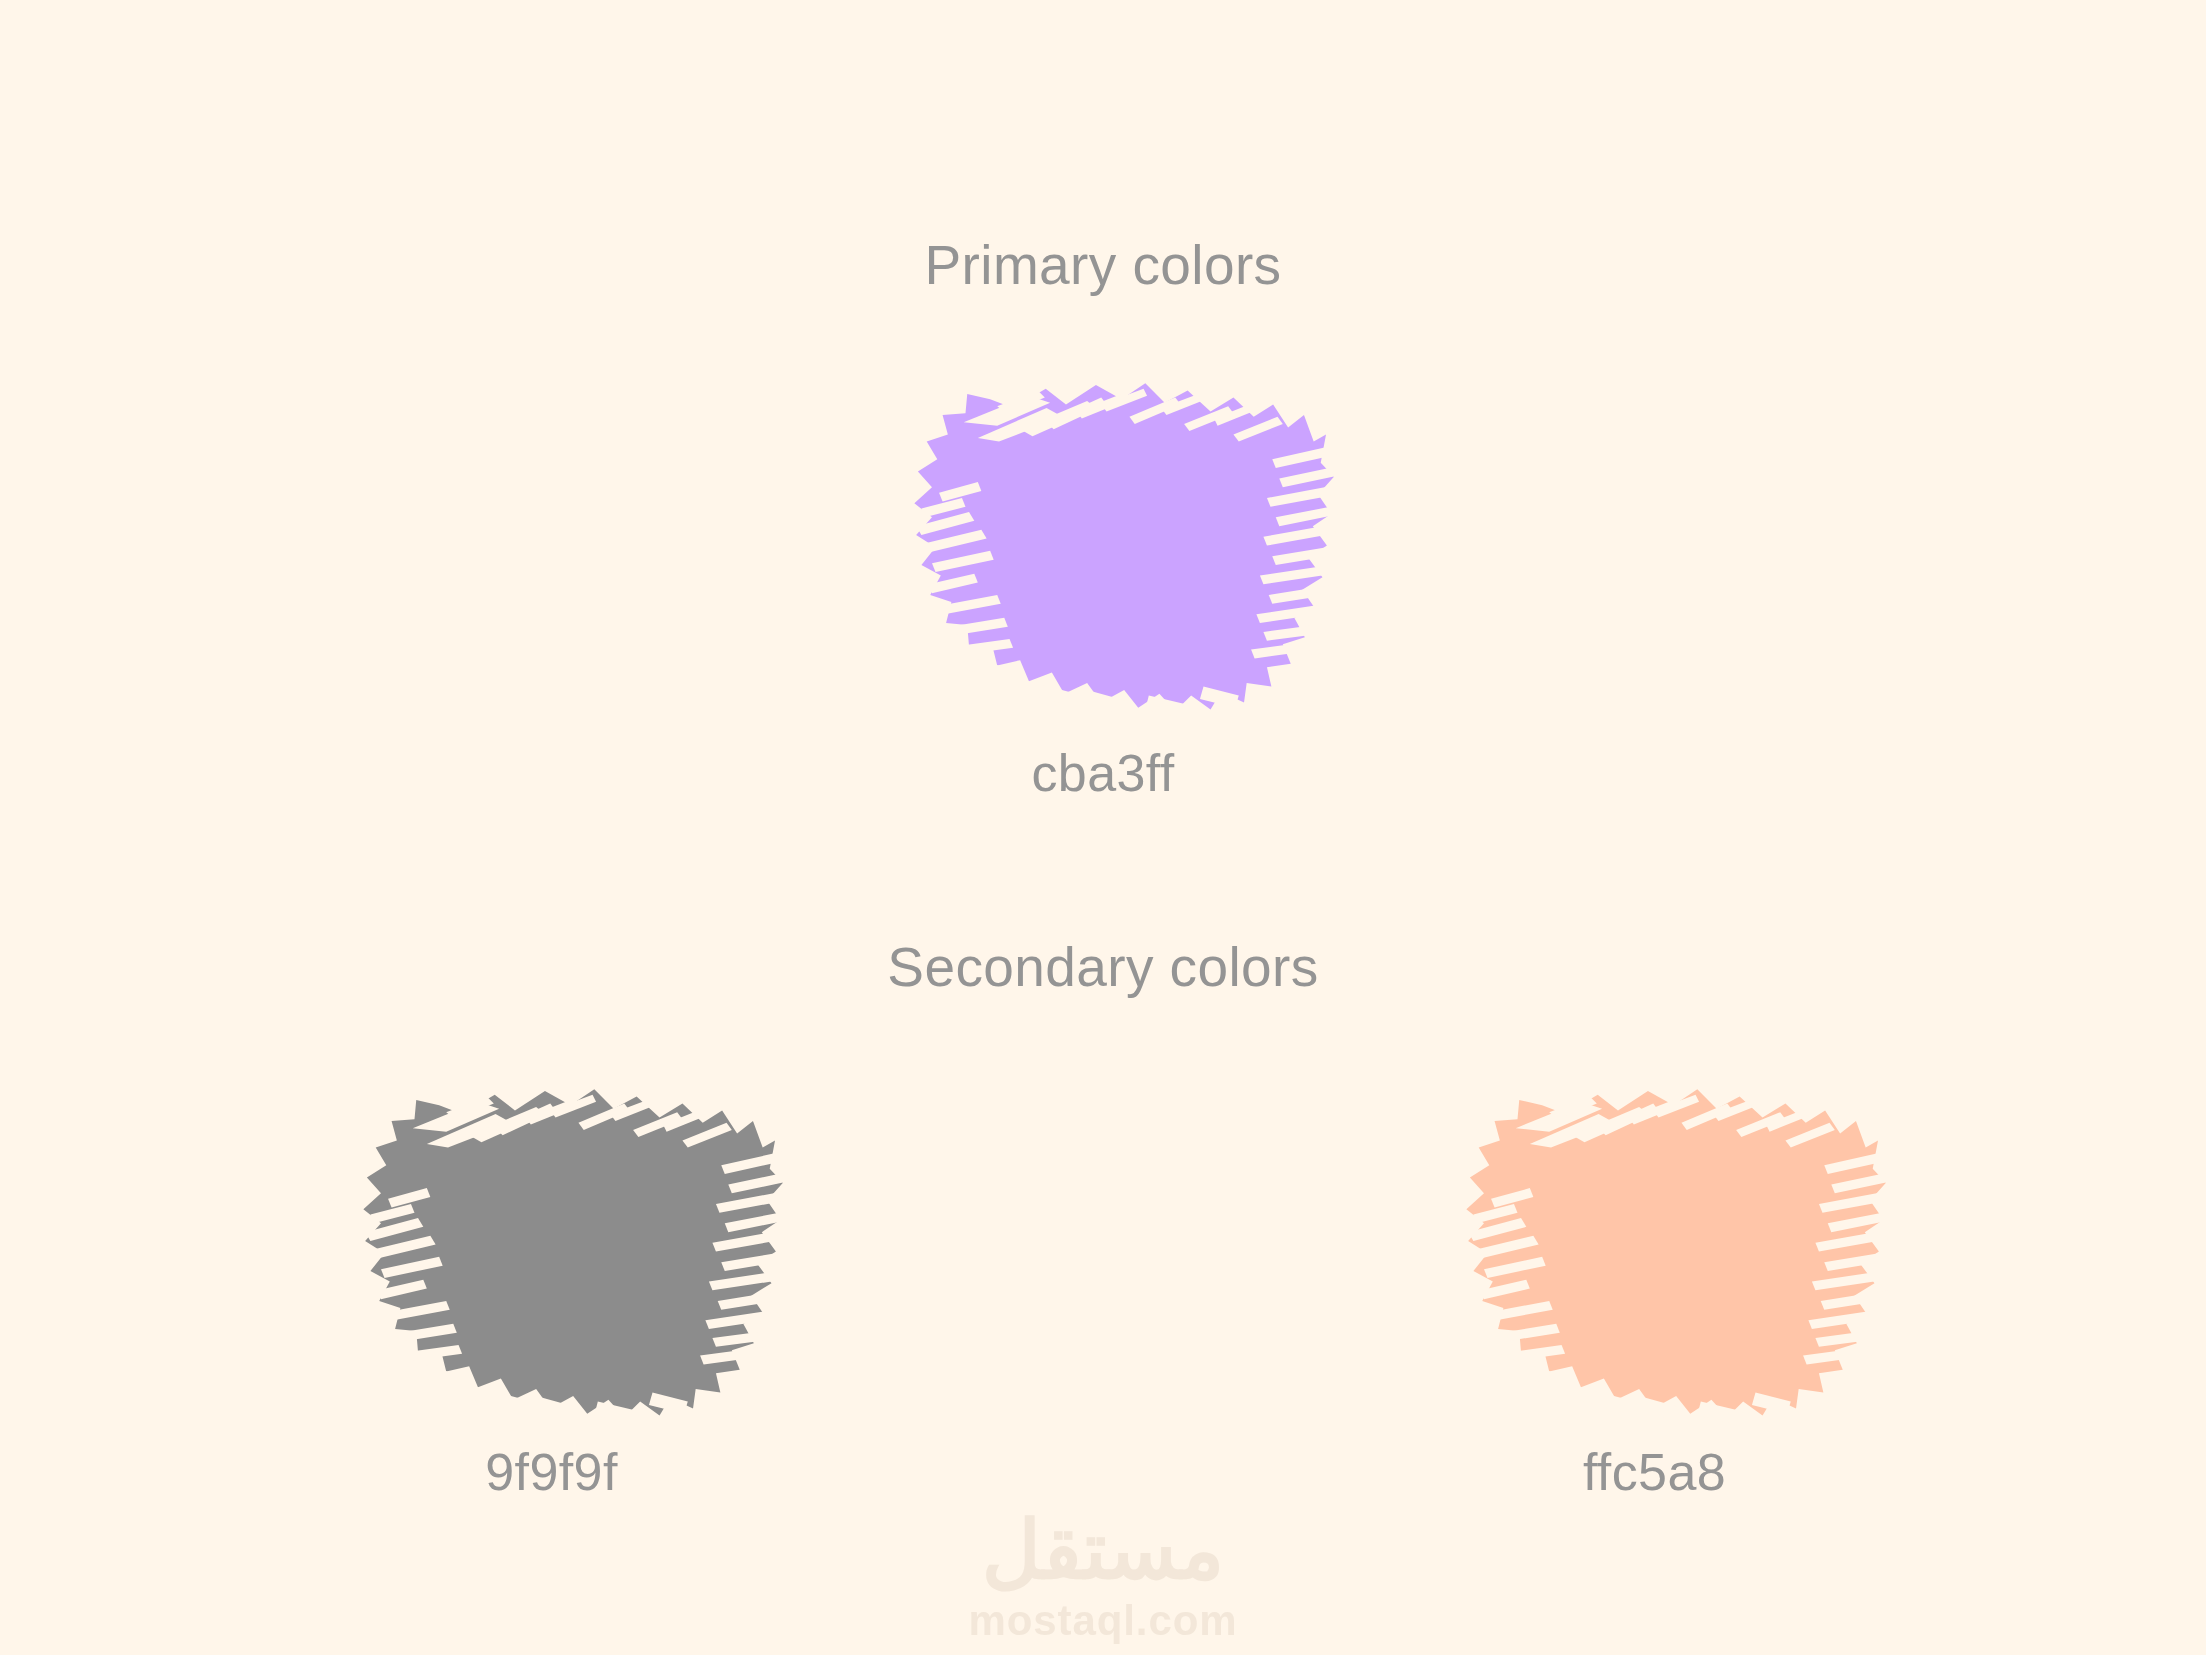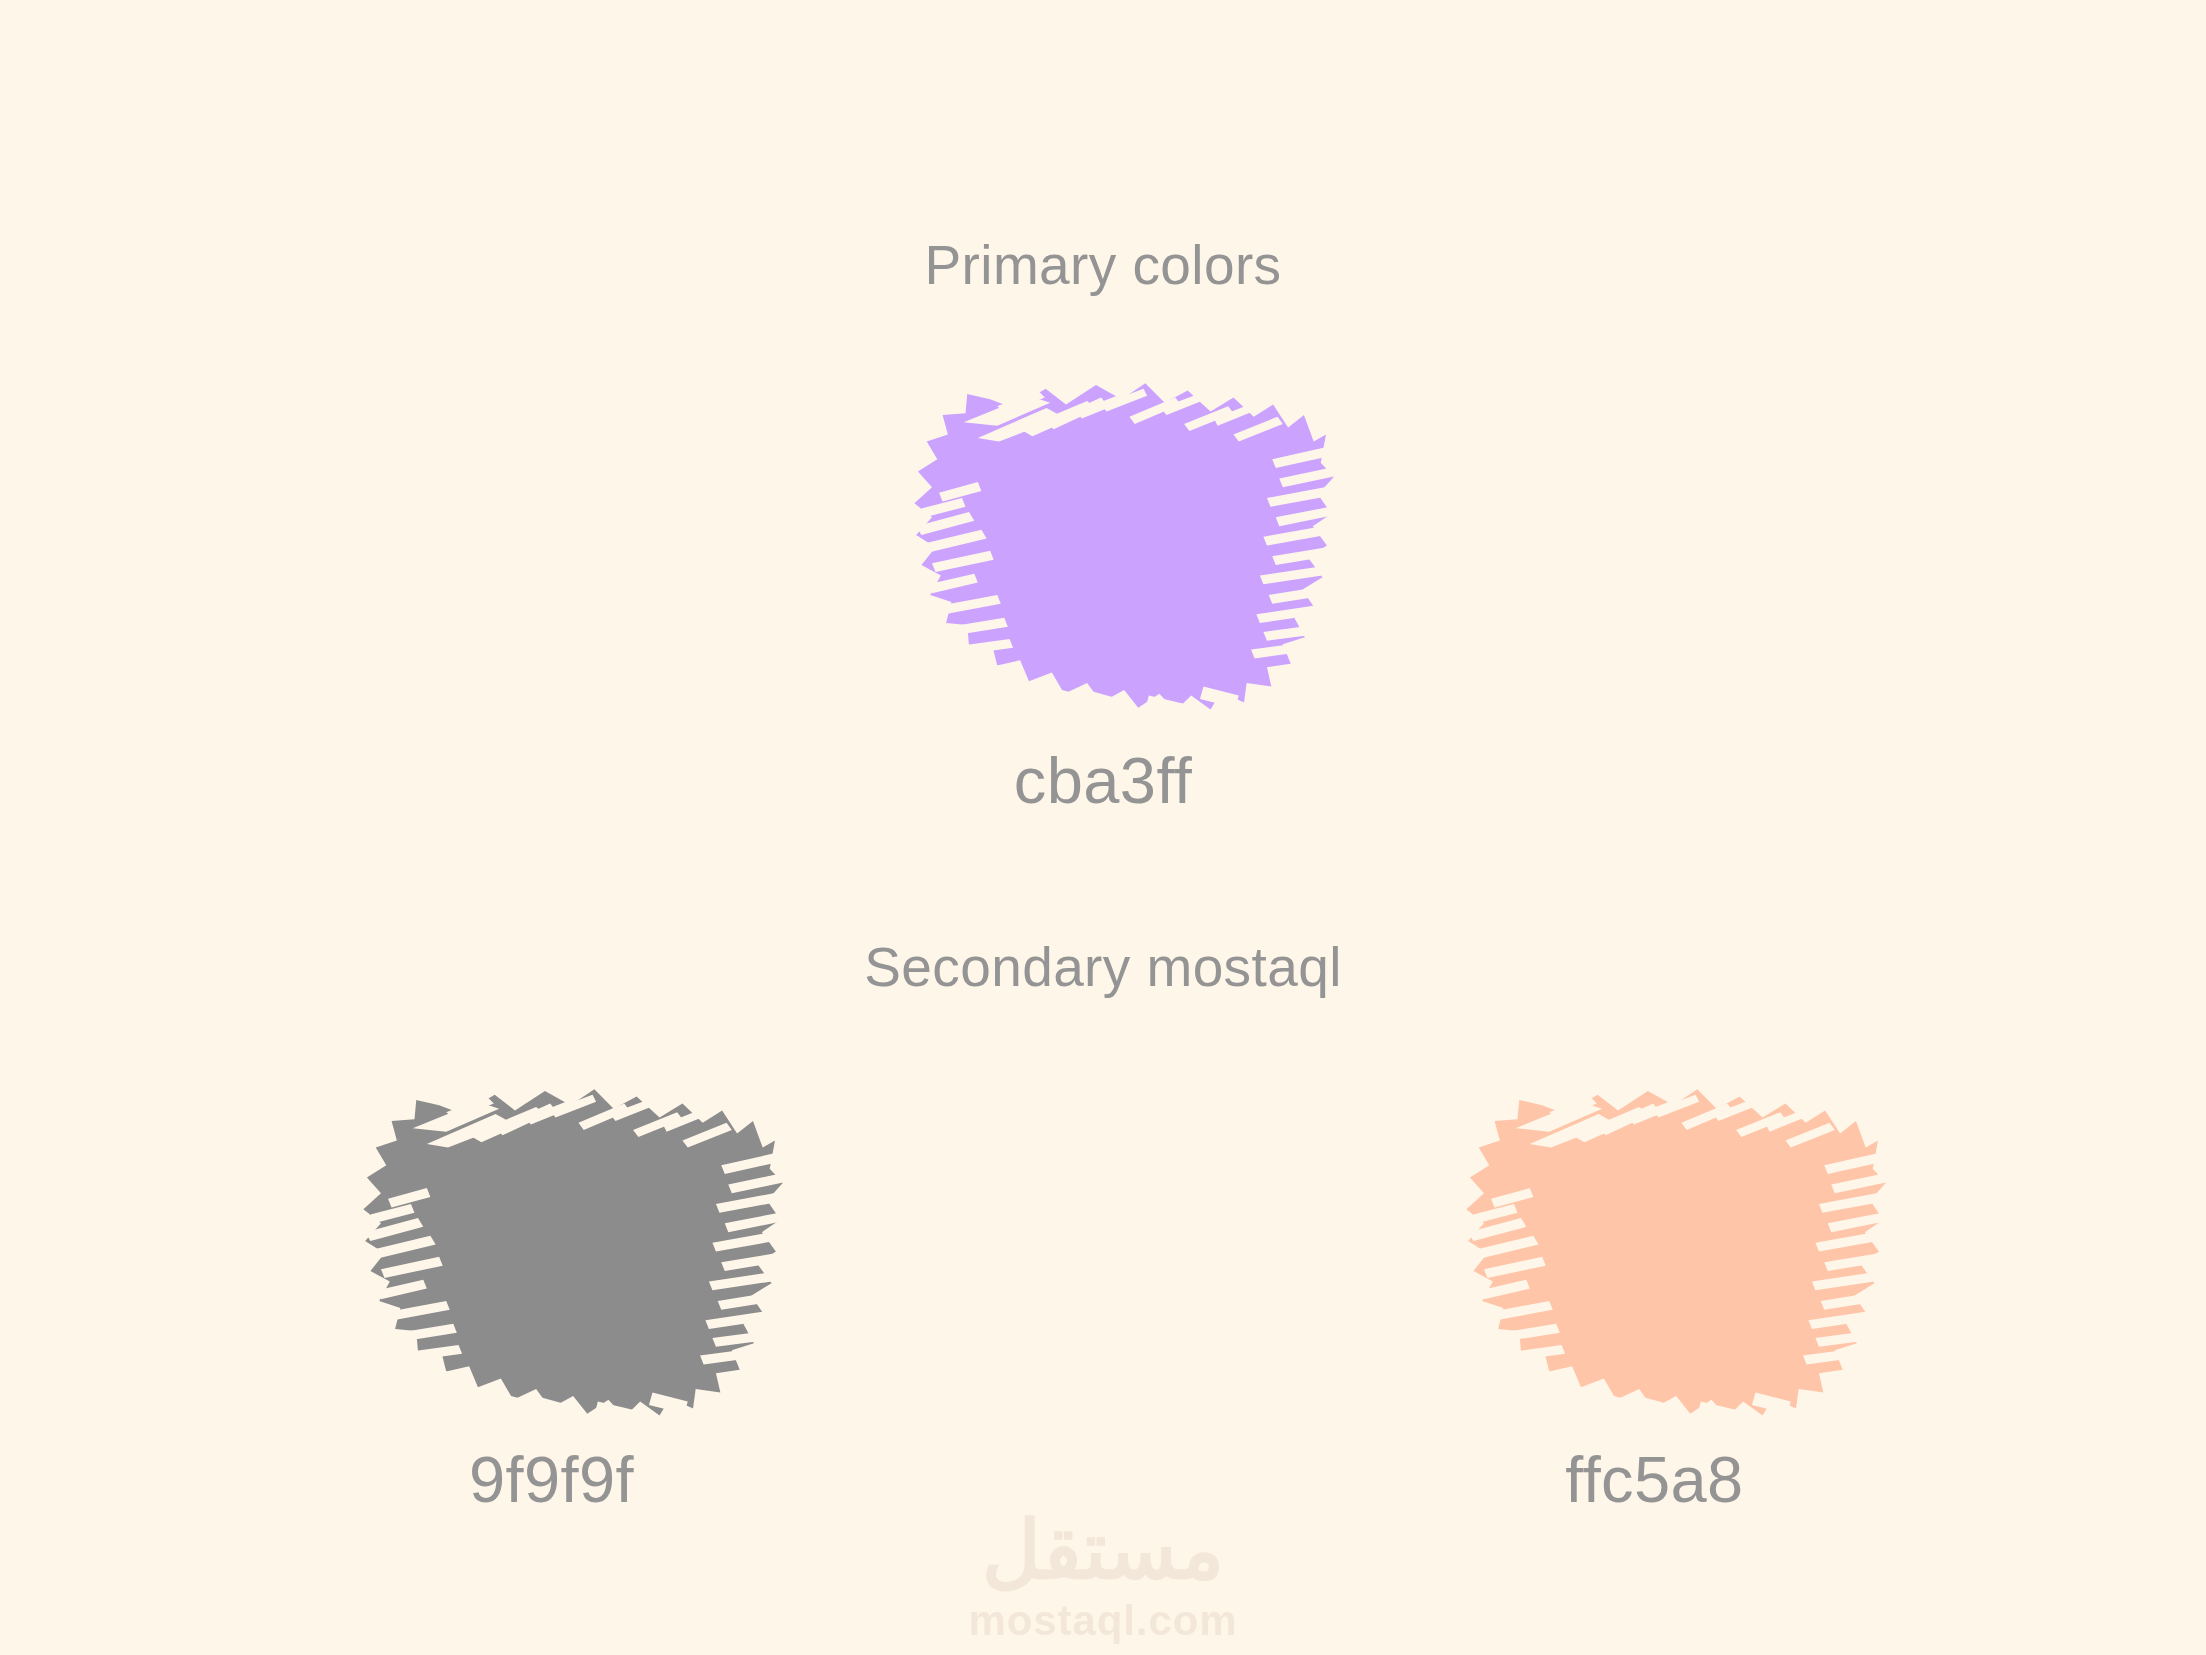--- a/index.html
+++ b/index.html
@@ -55,21 +55,21 @@
   }
 
   .swatch-art {
     width: 476px;
     height: 371px;
     display: block;
   }
 
   .swatch-label {
     color: #949494;
-    font-size: 65px;
+    font-size: 52px;
     font-weight: 400;
     letter-spacing: 0.4px;
     margin-top: 12.4px;
     white-space: nowrap;
   }
   .row-primary .swatch-label   { margin-top: 19.4px; }
   .row-secondary .swatch-label { margin-top: 12.4px; }
 
   
   .watermark {
@@ -165,21 +165,21 @@
           <path d="M322 388 L364 398 L360 414 L318 404 Z"></path>
           <path d="M118 344 L158 356 L154 370 L114 358 Z"></path>
           <path d="M384 378 L424 388 L420 402 L380 392 Z"></path>
         </g>
       </svg>
       <div class="swatch-label">cba3ff</div>
     </div>
 
   </div>
 
-  <div class="section-heading heading-secondary">Secondary mostaql</div>
+  <div class="section-heading heading-secondary">Secondary colors</div>
 
   <div class="swatch-row row-secondary">
 
     <div class="swatch-cell">
       <svg class="swatch-art" viewBox="0 0 540 420">
         <path d="M168 62 L205 40 L228 58 L262 36 L291 52 L318 34 L340 56 L366 42
                  L392 66 L418 50 L441 72 L463 58 L480 84 L498 70 L509 100 L523 92
                  L517 124 L532 140 L514 160 L529 182 L508 196 L524 218 L503 232
                  L519 254 L496 268 L511 290 L487 300 L499 322 L474 330 L483 352
                  L456 356 L461 378 L433 374 L430 396 L404 384 L392 404 L370 388

